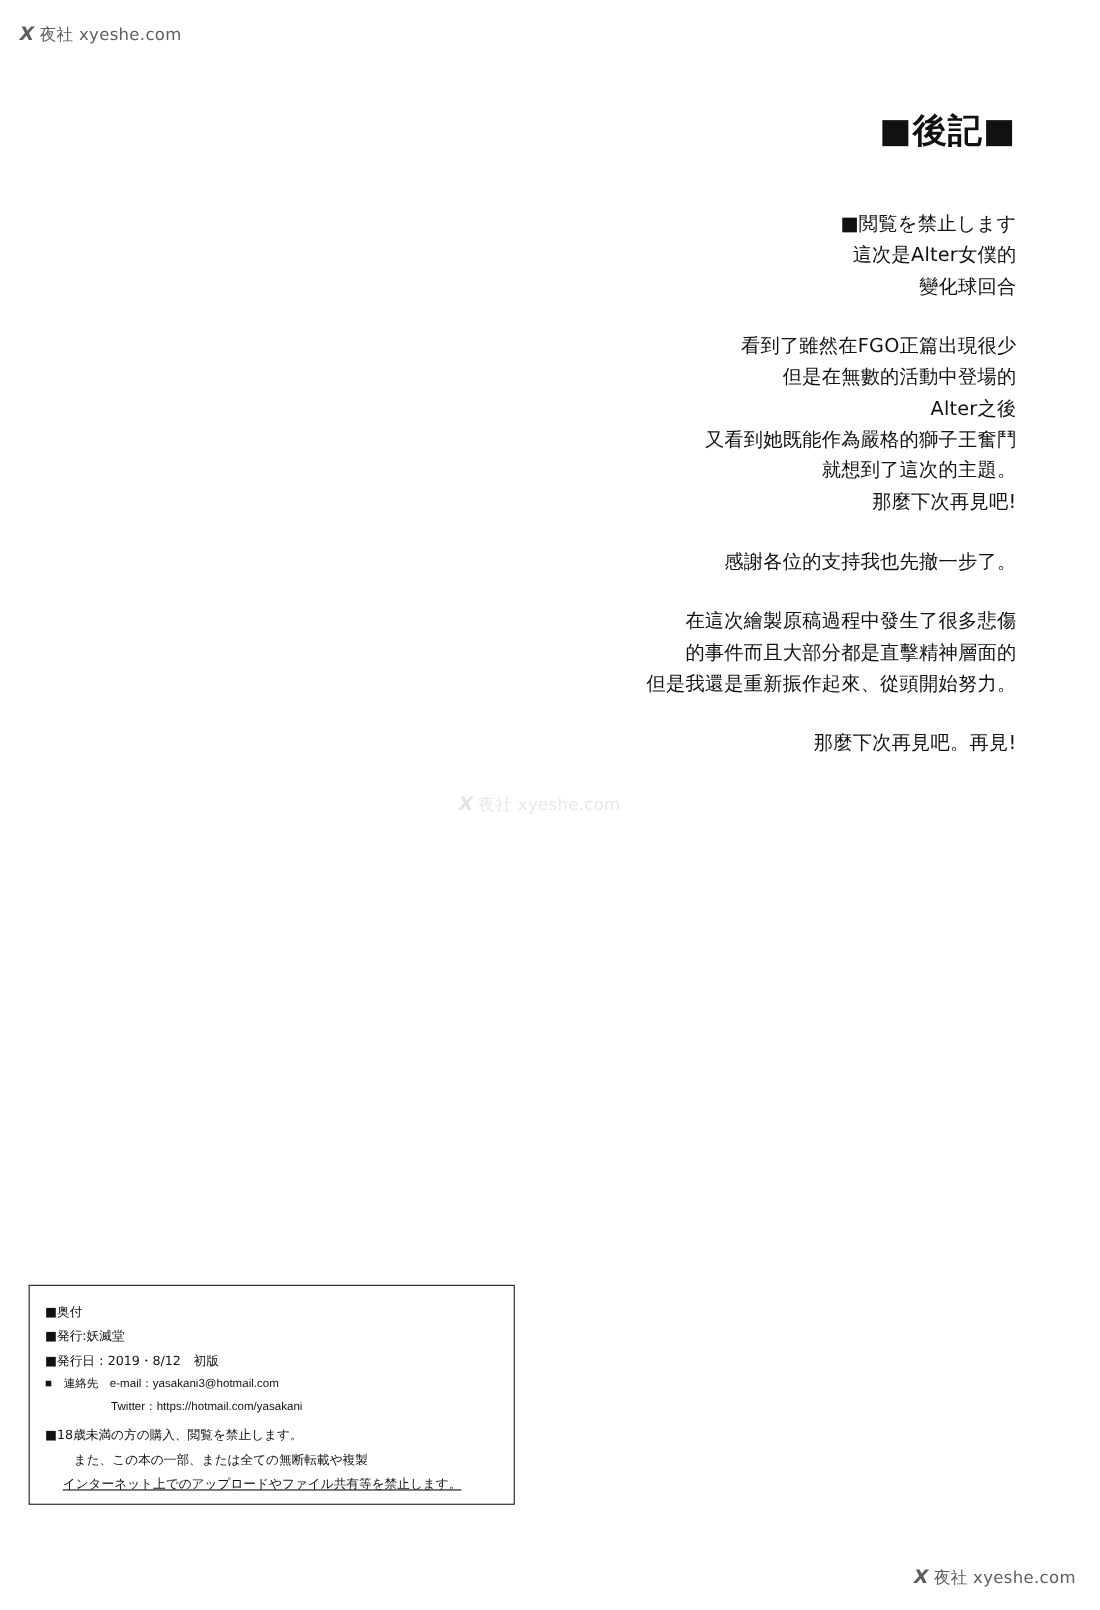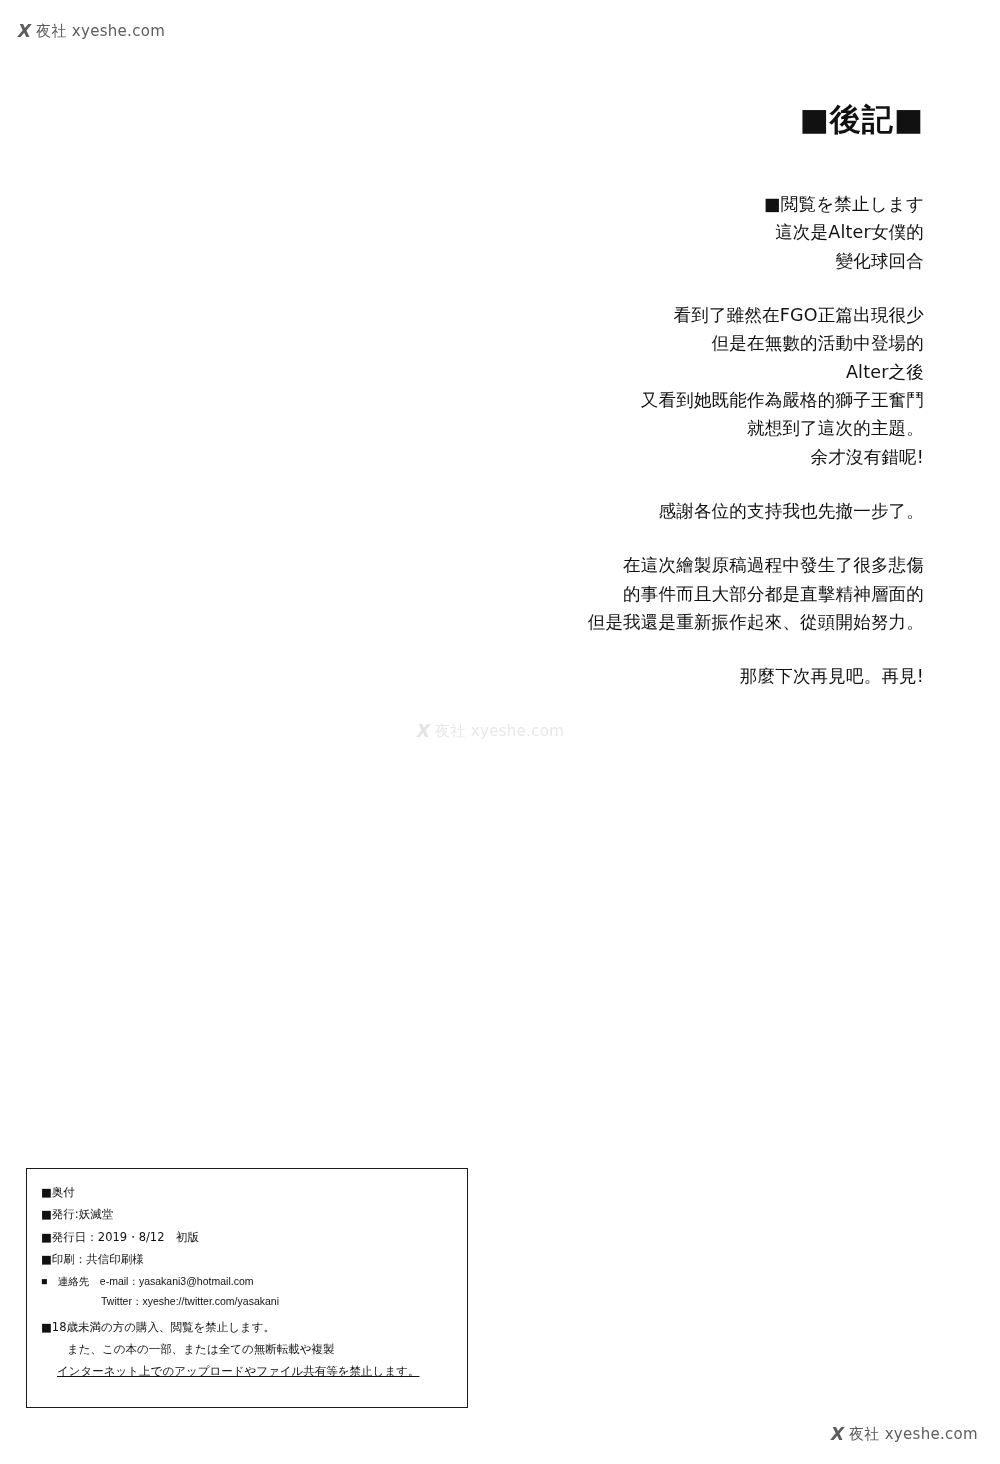--- a/index.html
+++ b/index.html
@@ -75,21 +75,21 @@
     letter-spacing: 0.2px;
   }
   .para div { white-space: nowrap; }
 
   
   .colophon {
     position: absolute;
     left: 26px;
     top: 1168px;
     width: 442px;
-    height: 240px;
+    height: 200px;
     border: 1px solid #1b1b1b;
     box-sizing: border-box;
     padding: 12px 14px 0 14px;
   }
   .colophon .line {
     font-size: 11.5px;
     line-height: 1.95;
     white-space: nowrap;
     font-family: "DejaVu Sans", "Liberation Sans", sans-serif;
   }
@@ -118,21 +118,21 @@
     <div>這次是Alter女僕的</div>
     <div>變化球回合</div>
   </div>
 
   <div class="para">
     <div>看到了雖然在FGO正篇出現很少</div>
     <div>但是在無數的活動中登場的</div>
     <div>Alter之後</div>
     <div>又看到她既能作為嚴格的獅子王奮鬥</div>
     <div>就想到了這次的主題。</div>
-    <div>余才沒有錯呢!</div>
+    <div>那麼下次再見吧!</div>
   </div>
 
   <div class="para">
     <div>感謝各位的支持我也先撤一步了。</div>
   </div>
 
   <div class="para">
     <div>在這次繪製原稿過程中發生了很多悲傷</div>
     <div>的事件而且大部分都是直擊精神層面的</div>
     <div>但是我還是重新振作起來、從頭開始努力。</div>
@@ -145,23 +145,22 @@
 
 <div class="wm wm-center">
   <span class="wm-x">X</span>
   <span class="wm-text">夜社 xyeshe.com</span>
 </div>
 
 <section class="colophon">
   <div class="line">■奥付</div>
   <div class="line">■発行:妖滅堂</div>
   <div class="line">■発行日：2019・8/12　初版</div>
-  <div class="line">■印刷：共信印刷様</div>
   <div class="line mono">■　連絡先　e-mail：yasakani3@hotmail.com</div>
-  <div class="line mono indent-2">Twitter：xyeshe://twitter.com/yasakani</div>
+  <div class="line mono indent-2">Twitter：https://hotmail.com/yasakani</div>
   <div class="spacer"></div>
   <div class="line">■18歳未満の方の購入、閲覧を禁止します。</div>
   <div class="line indent-1">また、この本の一部、または全ての無断転載や複製</div>
   <div class="line indent-3">インターネット上でのアップロードやファイル共有等を禁止します。</div>
 </section>
 
 <div class="wm wm-bottomright">
   <span class="wm-x">X</span>
   <span class="wm-text">夜社 xyeshe.com</span>
 </div>

